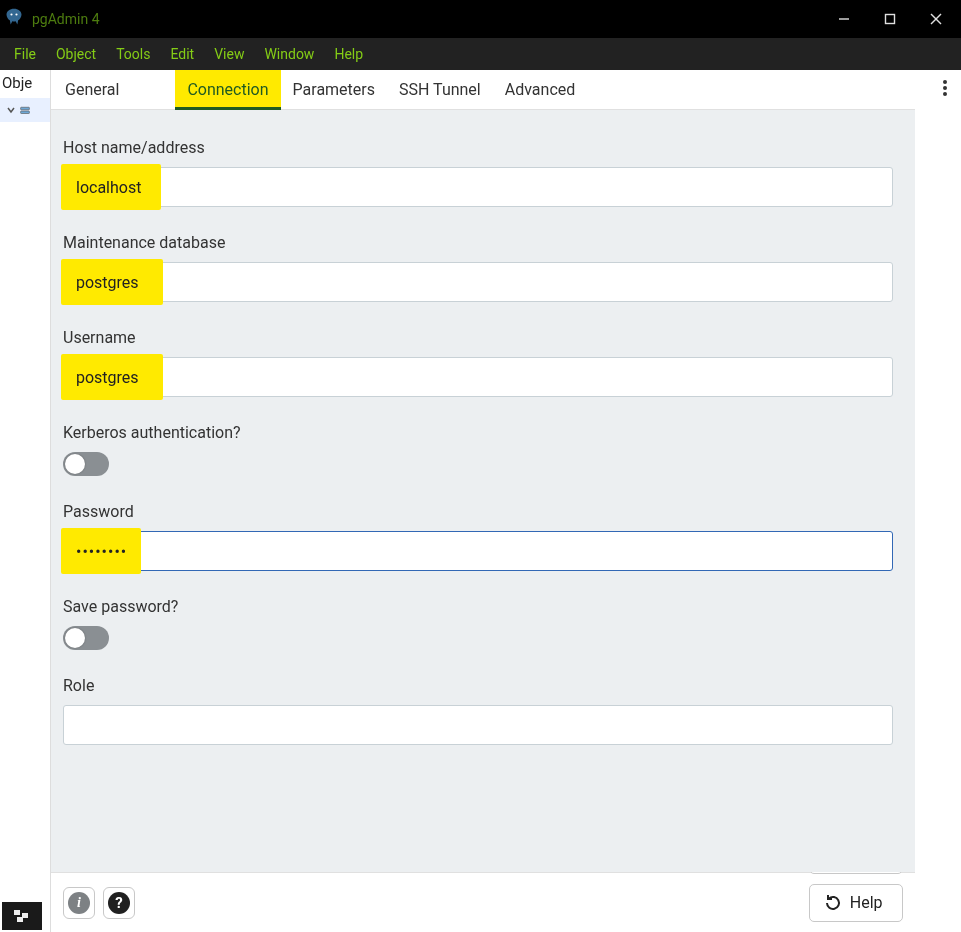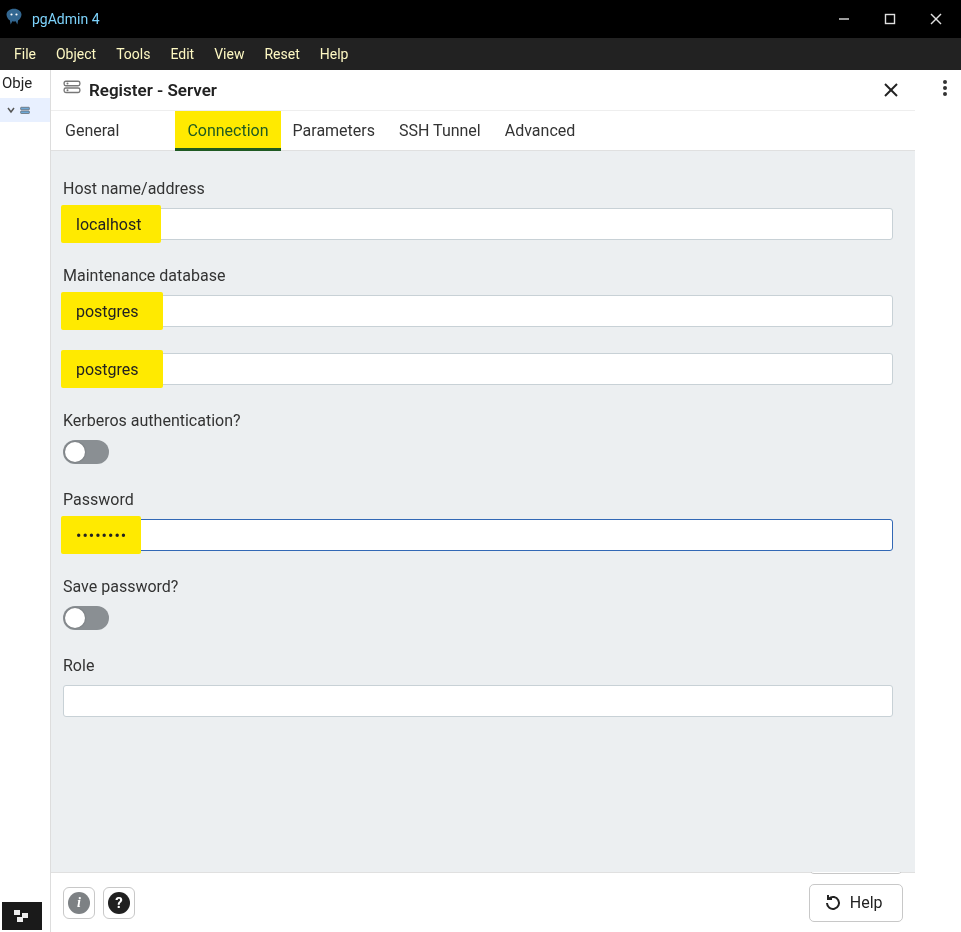--- a/index.html
+++ b/index.html
@@ -14,27 +14,27 @@
     --text:#333;
     --highlight:#ffea00;
     --highlight-pad:rgba(255,234,0,0.85);
   }
   *{box-sizing:border-box;font-family:"Segoe UI",Roboto,Arial,sans-serif;}
   body{margin:0;background:#0e0e0e;width:961px;height:932px;overflow:hidden;position:relative;}
   
   .titlebar{height:38px;background:var(--bg-darker);display:flex;align-items:center;justify-content:space-between;padding:0 2px 0 4px;}
   .title-left{display:flex;align-items:center;gap:8px;}
   .title-left svg{width:20px;height:20px;}
-  .title-text{color:#7dd3fc;font-size:14px;}
+  .title-text{color:#4d7c0f;font-size:14px;}
   .win-controls{display:flex;}
   .win-btn{width:46px;height:38px;display:flex;align-items:center;justify-content:center;color:#e8e8e8;font-size:14px;}
   .win-btn svg{stroke:#e0e0e0;}
   
   .menubar{height:32px;background:var(--menu-bg);display:flex;align-items:center;padding:0 6px;gap:4px;}
-  .menu-item{color:#fef9c3;font-size:14px;padding:4px 8px;}
+  .menu-item{color:#84cc16;font-size:14px;padding:4px 8px;}
   
   .workspace{position:relative;background:#ffffff;height:calc(932px - 70px);}
   .objects-label{position:absolute;top:0;left:0;height:44px;width:50px;font-size:15px;color:#222;padding:4px 2px;}
   .tree-row{position:absolute;top:28px;left:0;width:50px;height:24px;display:flex;align-items:center;gap:4px;padding-left:6px;background:#e8f0ff;}
   .tree-row svg{width:10px;height:10px;stroke:#555;}
   .srv-icon{width:16px;height:16px;}
   
   .kebab{position:absolute;top:6px;right:4px;width:24px;height:24px;display:flex;align-items:center;justify-content:center;}
   .kebab svg{fill:#333;}
   
@@ -47,21 +47,21 @@
   .tab{padding:10px 12px;font-size:16px;color:#333;position:relative;}
   .tab.active{color:var(--tab-accent);}
   .tab.active::after{content:"";position:absolute;left:0;right:0;bottom:-1px;height:3px;background:var(--tab-accent);}
   .tab.highlighted{background:var(--highlight);margin-left:44px;}
   
   .body{flex:1;background:var(--panel);overflow:auto;position:relative;}
   .scroll-pad{padding:8px 22px 40px 12px;}
   .field{margin:20px 0 26px 0;}
   .flabel{font-size:16px;color:#333;margin:8px 0 10px 0;}
   
-  .input-stack{position:relative;width:100%;height:32px;}
+  .input-stack{position:relative;width:100%;height:40px;}
   .input-bg{position:absolute;inset:0;background:#fff;border:1px solid var(--border);border-radius:3px;z-index:0;}
   .input-hl{position:absolute;left:-2px;top:-3px;bottom:-3px;background:var(--highlight);border-radius:2px;z-index:1;}
   .input-el{position:absolute;inset:0;border:1px solid transparent;background:transparent;font-size:16px;padding:0 12px;z-index:2;outline:none;color:#222;}
   .input-stack.focused .input-bg{border:1px solid var(--blue);}
   .w-localhost{width:100px;}
   .w-5432{width:92px;}
   .w-postgres{width:102px;}
   .w-pwd{width:80px;}
   
   .toggle{width:46px;height:24px;border-radius:12px;background:#8a8f93;position:relative;}
@@ -117,21 +117,21 @@
     </div>
   </div>
 </div>
 
 <div class="menubar">
   <span class="menu-item">File</span>
   <span class="menu-item">Object</span>
   <span class="menu-item">Tools</span>
   <span class="menu-item">Edit</span>
   <span class="menu-item">View</span>
-  <span class="menu-item">Reset</span>
+  <span class="menu-item">Window</span>
   <span class="menu-item">Help</span>
 </div>
 
 <div class="workspace">
   <div class="objects-label">Obje</div>
   <div class="tree-row">
     <svg viewBox="0 0 10 10">
         <polyline points="2,3 5,7 8,3" fill="none" stroke="#555" stroke-width="1.5"></polyline>
       </svg>
     <span>
@@ -144,39 +144,20 @@
 
   <div class="kebab">
     <svg width="4" height="16" viewBox="0 0 4 16">
         <circle cx="2" cy="2" r="2"></circle>
         <circle cx="2" cy="8" r="2"></circle>
         <circle cx="2" cy="14" r="2"></circle>
       </svg>
   </div>
 
   <div class="dialog">
-    <div class="dlg-header">
-      <div class="dlg-header-left">
-        <span>
-          <svg width="18" height="18" viewBox="0 0 16 16">
-              <rect x="1" y="2" width="14" height="4" rx="1.5" fill="none" stroke="#777" stroke-width="1.2"></rect>
-              <rect x="1" y="8" width="14" height="4" rx="1.5" fill="none" stroke="#777" stroke-width="1.2"></rect>
-              <circle cx="4" cy="4" r="0.9" fill="#777"></circle>
-              <circle cx="4" cy="10" r="0.9" fill="#777"></circle>
-            </svg>
-        </span>
-        <span class="dlg-title">Register - Server</span>
-      </div>
-      <div class="dlg-close">
-        <svg width="16" height="16" viewBox="0 0 16 16">
-            <line x1="2" y1="2" x2="14" y2="14" stroke="#222" stroke-width="2"></line>
-            <line x1="14" y1="2" x2="2" y2="14" stroke="#222" stroke-width="2"></line>
-          </svg>
-      </div>
-    </div>
 
     <div class="tabs">
       <div class="tab">General</div>
       <div class="tab active highlighted">Connection</div>
       <div class="tab">Parameters</div>
       <div class="tab">SSH Tunnel</div>
       <div class="tab">Advanced</div>
     </div>
 
     <div class="body">
@@ -195,20 +176,21 @@
         <div class="field">
           <div class="flabel">Maintenance database</div>
           <div class="input-stack">
             <div class="input-bg"></div>
             <div class="input-hl w-postgres"></div>
             <input class="input-el" value="postgres" style="">
           </div>
         </div>
 
         <div class="field">
+          <div class="flabel">Username</div>
           <div class="input-stack">
             <div class="input-bg"></div>
             <div class="input-hl w-postgres"></div>
             <input class="input-el" value="postgres" style="">
           </div>
         </div>
 
         <div class="field">
           <div class="flabel">Kerberos authentication?</div>
           <div class="toggle"></div>

